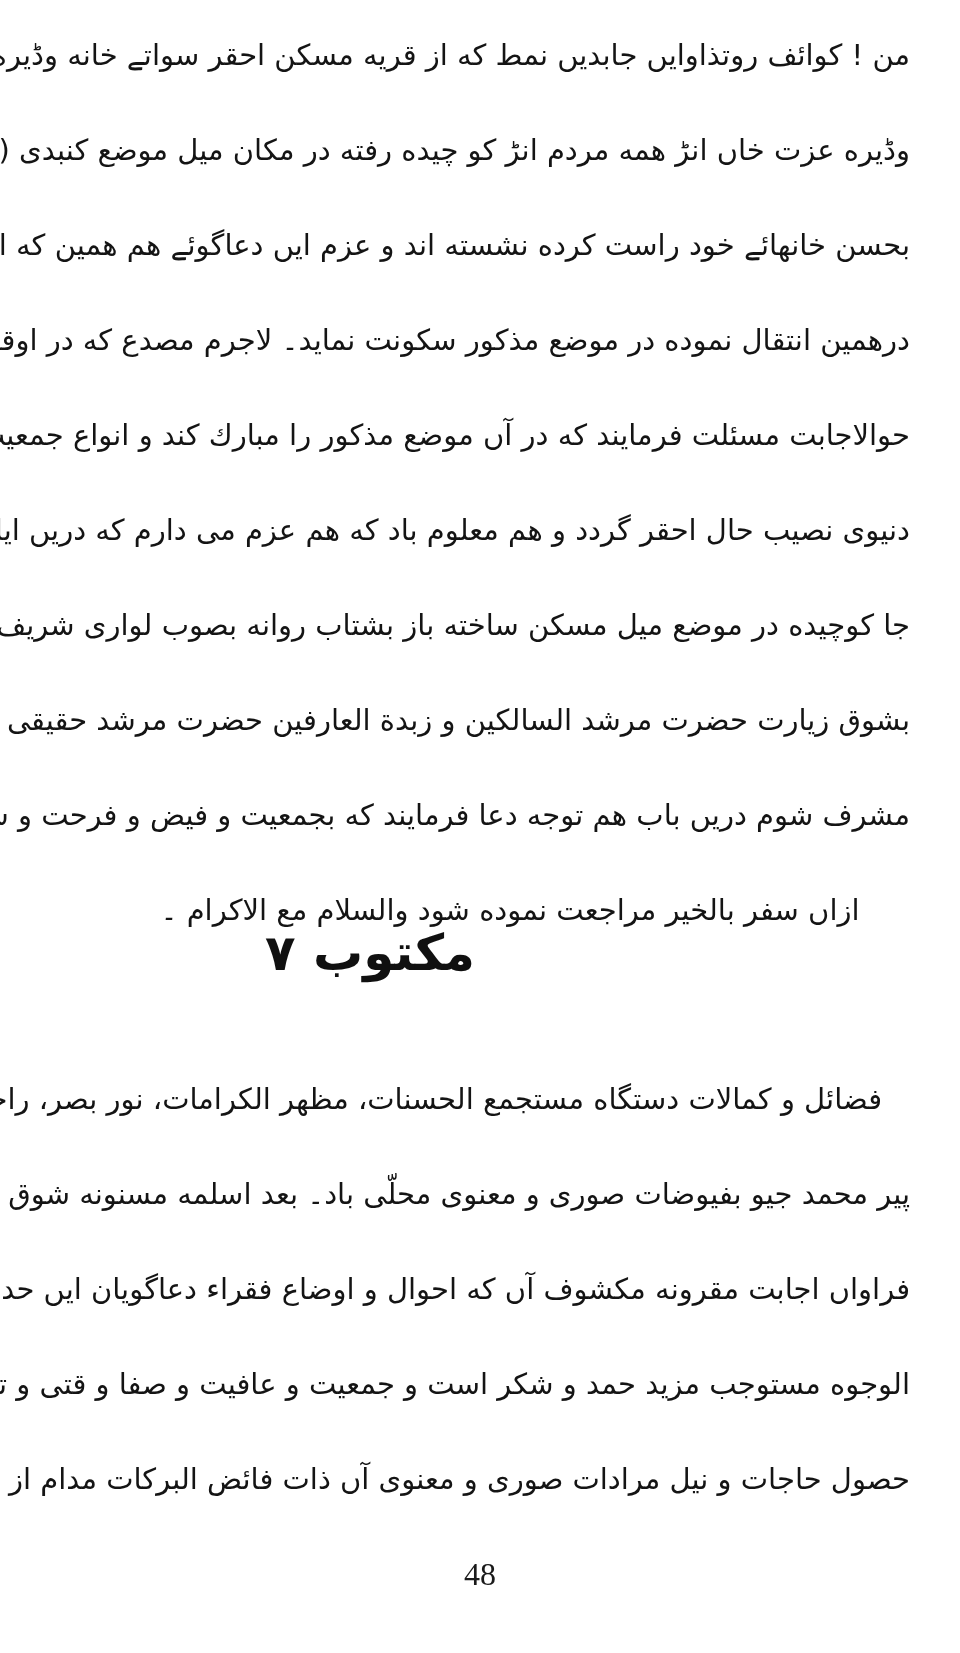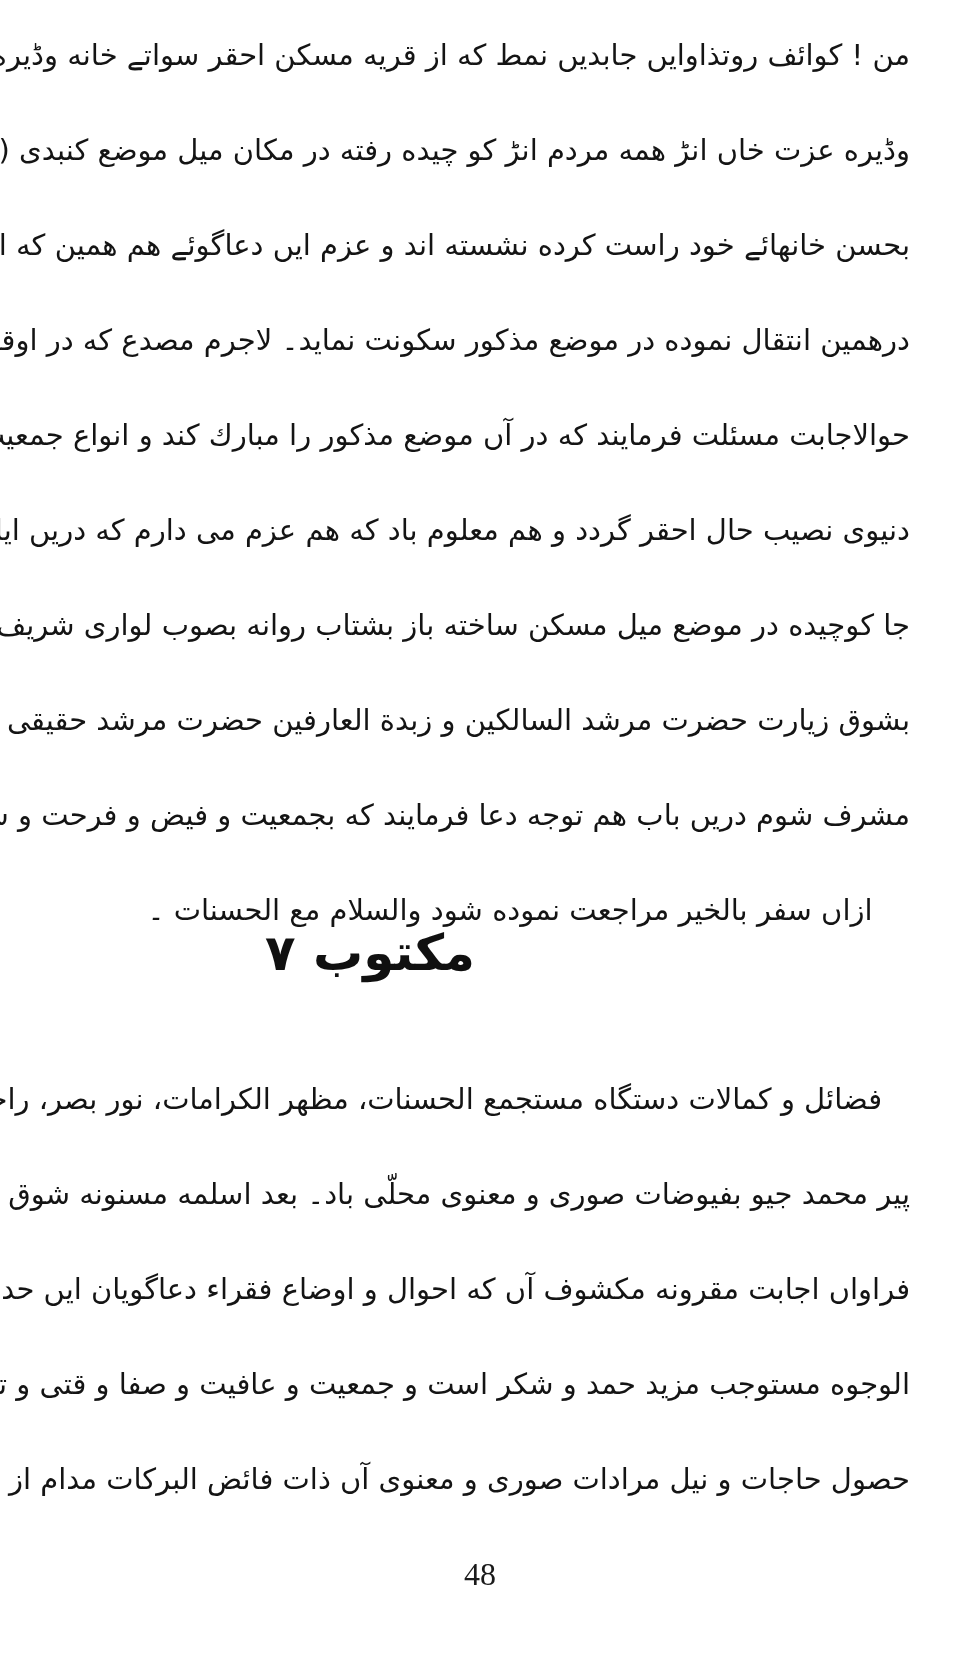--- a/index.html
+++ b/index.html
@@ -78,21 +78,21 @@
   <div class="body-block para-1">
     <div class="txt-line">من ! كوائف روتذاوايں جابديں نمط كه از قريه مسكن احقر سواتے خانه وڈيره خير انڑ</div>
     <div class="txt-line">وڈيره عزت خاں انڑ همه مردم انڑ كو چيده رفته در مكان ميل موضع كنبدى (كنڈئى)</div>
     <div class="txt-line">بحسن خانهائے خود راست كرده نشسته اند و عزم ايں دعاگوئے هم همين كه انشاء الله تعالى</div>
     <div class="txt-line">درهمين انتقال نموده در موضع مذكور سكونت نمايد۔ لاجرم مصدع كه در اوقات مر</div>
     <div class="txt-line">حوالاجابت مسئلت فرمايند كه در آں موضع مذكور را مبارك كند و انواع جمعيت دينى و</div>
     <div class="txt-line">دنيوى نصيب حال احقر گردد و هم معلوم باد كه هم عزم مى دارم كه دريں ايام ازيں</div>
     <div class="txt-line">جا كوچيده در موضع ميل مسكن ساخته باز بشتاب روانه بصوب لوارى شريف گرديده</div>
     <div class="txt-line">بشوق زيارت حضرت مرشد السالكين و زبدة العارفين حضرت مرشد حقيقى خود</div>
     <div class="txt-line">مشرف شوم دريں باب هم توجه دعا فرمايند كه بجمعيت و فيض و فرحت و سلامت</div>
-    <div class="txt-line partial">ازاں سفر بالخير مراجعت نموده شود والسلام مع الحسنات ۔</div>
+    <div class="txt-line partial">ازاں سفر بالخير مراجعت نموده شود والسلام مع الاكرام ۔</div>
   </div>
 
   <div class="section-heading">مکتوب ۷</div>
 
   <div class="body-block para-2">
     <div class="txt-line indent-first">فضائل و كمالات دستگاه مستجمع الحسنات، مظهر الكرامات، نور بصر، راحت روحى مياں</div>
     <div class="txt-line">پير محمد جيو بفيوضات صورى و معنوى محلّى باد۔ بعد اسلمه مسنونه شوق مشحونه وادعيه</div>
     <div class="txt-line">فراواں اجابت مقرونه مكشوف آں كه احوال و اوضاع فقراء دعاگويان ايں حدود من كل</div>
     <div class="txt-line">الوجوه مستوجب مزيد حمد و شكر است و جمعيت و عافيت و صفا و قتى و ترقى درجات و</div>
     <div class="txt-line">حصول حاجات و نيل مرادات صورى و معنوى آں ذات فائض البركات مدام از درگاه</div>

